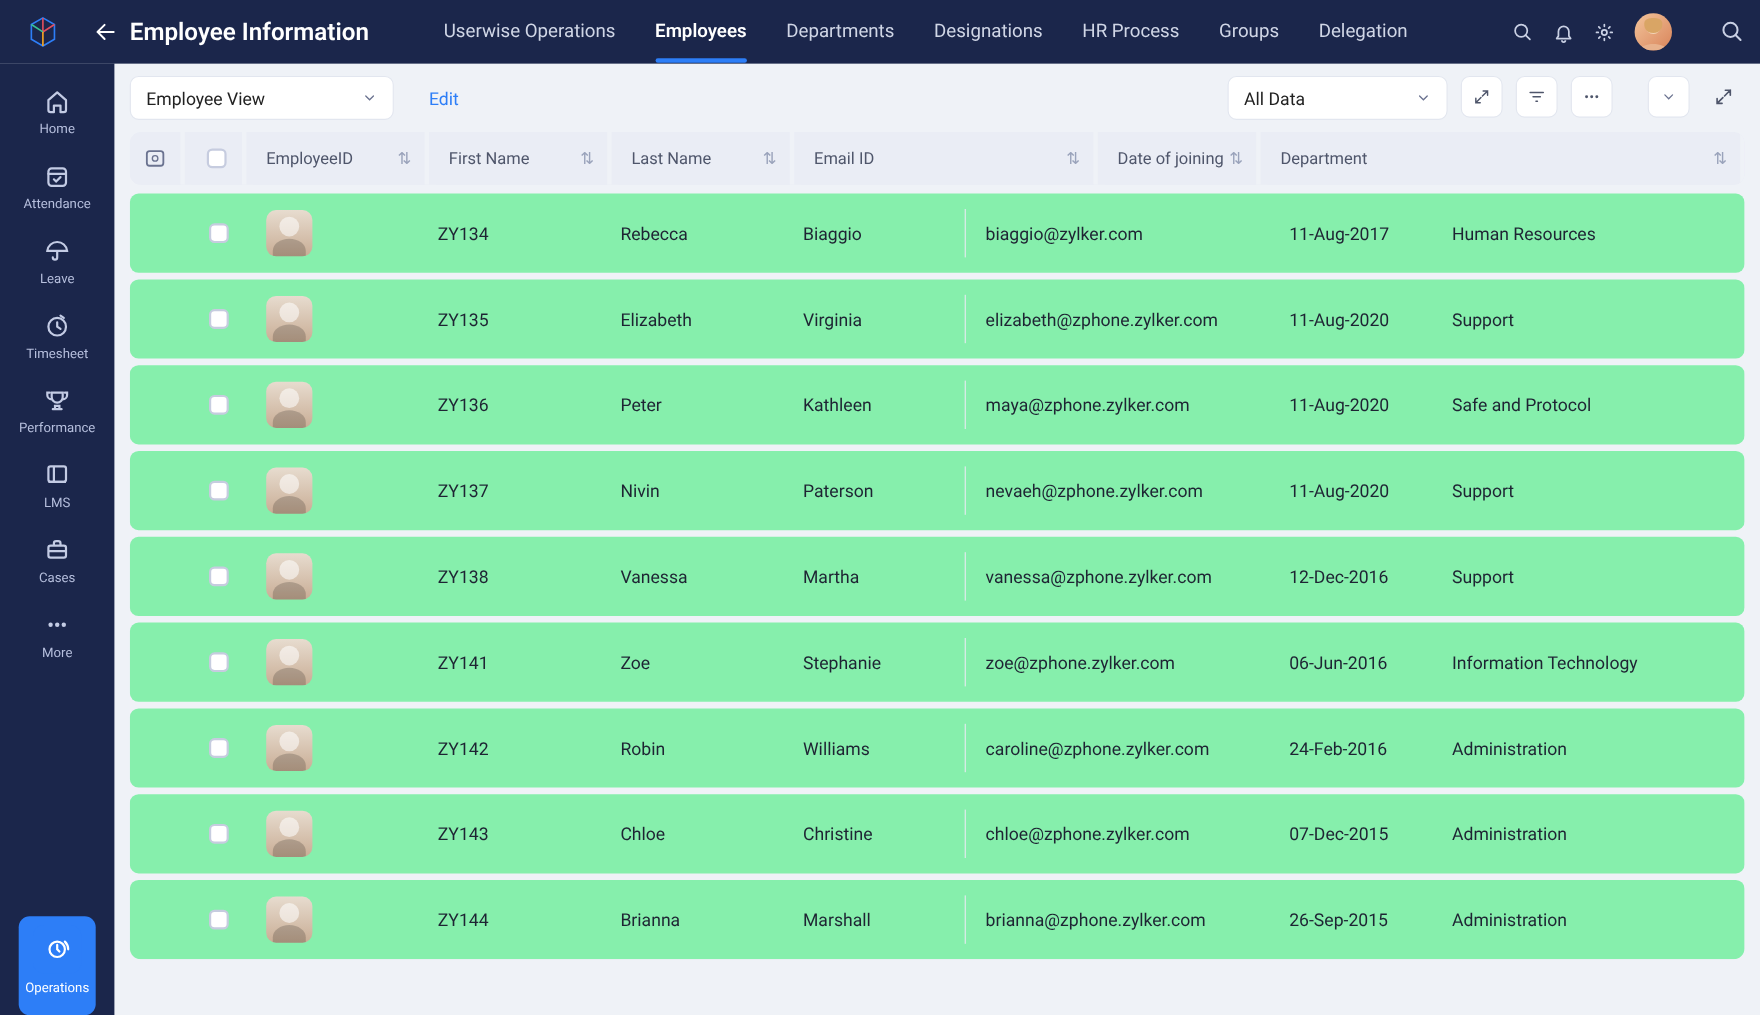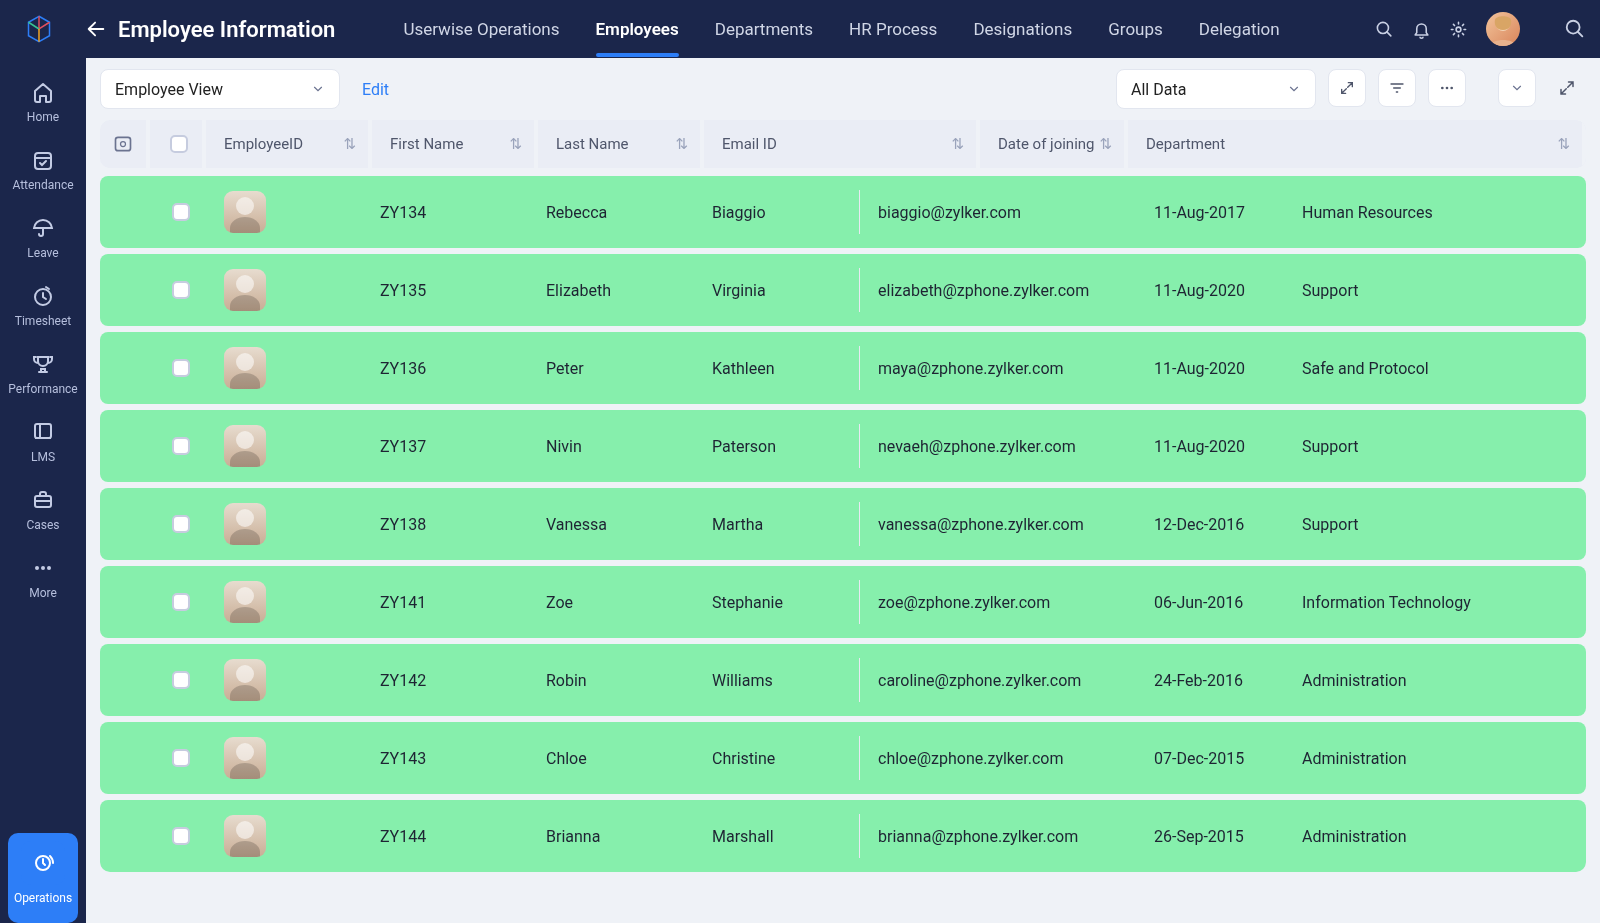--- a/index.html
+++ b/index.html
@@ -15,31 +15,31 @@
 .top-tab { padding: 18px 18px; font-size: 17px; color: #d0d6e6; cursor: pointer; position: relative; }
 .top-tab.active { color: #fff; font-weight: 600; }
 .top-tab.active::after { content: ""; position: absolute; left: 18px; right: 18px; bottom: 0; height: 4px; background: #2d7ef7; border-radius: 2px; }
 .top-icons { margin-left: auto; display: flex; align-items: center; gap: 18px; }
 .top-icon-btn { cursor: pointer; color: #c9d0e4; display: flex; }
 .top-avatar { width: 34px; height: 34px; border-radius: 50%; background: linear-gradient(135deg,#f2c49b,#d9845a); display:flex; align-items:center; justify-content:center; overflow:hidden; }
 .top-search-far { margin-left: 26px; cursor: pointer; }
 
 
 .shell { display: flex; height: calc(923px - 58px); }
-.sidebar { width: 86px; background: #1b264b; color: #c3cbe4; display: flex; flex-direction: column; align-items: center; padding-top: 14px; gap: 8px; position: relative; }
+.sidebar { width: 104px; background: #1b264b; color: #c3cbe4; display: flex; flex-direction: column; align-items: center; padding-top: 14px; gap: 8px; position: relative; }
 .side-item { width: 70px; display: flex; flex-direction: column; align-items: center; gap: 6px; padding: 8px 0; cursor: pointer; border-radius: 10px; }
 .side-item .lbl { font-size: 12px; color: #b6bfdd; }
 .side-item.ops { background: #2d7ef7; color: #fff; }
 .side-item.ops .lbl { color: #fff; }
 .side-spacer { flex: 1; }
 .side-bottom { padding-bottom: 18px; }
 
 
 .main { flex: 1; background: #eff2f7; display: flex; flex-direction: column; overflow: hidden; }
-.toolbar { height: 62px; display: flex; align-items: center; padding: 0 14px; gap: 16px; }
+.toolbar { height: 62px; display: flex; align-items: center; padding: 0 14px; gap: 26px; }
 .select-box { height: 40px; background: #fff; border: 1px solid #e2e6ef; border-radius: 8px; display: flex; align-items: center; padding: 0 14px; gap: 30px; cursor: pointer; min-width: 240px; justify-content: space-between; font-size: 16px; color: #222; }
 .edit-link { color: #2d7ef7; font-size: 16px; cursor: pointer; margin-left: 6px; }
 .toolbar-right { margin-left: auto; display: flex; gap: 12px; }
 .icon-btn-sq { width: 38px; height: 38px; background: #fff; border: 1px solid #e2e6ef; border-radius: 8px; display:flex; align-items:center; justify-content:center; cursor:pointer; }
 .select-box.small { min-width: 200px; }
 
 
 .table-wrap { margin: 0 14px; background: transparent; overflow: hidden; border-radius: 10px; }
 .thead { display: flex; height: 48px; background: #eaedf5; border-radius: 10px; overflow: hidden; gap: 6px; }
 .th { display: flex; align-items: center; padding: 0 12px; color: #4f566b; font-size: 15px; background: #eaedf5; border-right: 4px solid #eff2f7; }
@@ -88,22 +88,22 @@
   <div class="back-btn">
     <svg width="22" height="22" viewBox="0 0 24 24">
         <path d="M20 12H4m0 0l7-7M4 12l7 7" fill="none" stroke="#fff" stroke-width="2" stroke-linecap="round"></path>
       </svg>
   </div>
   <div class="page-title">Employee Information</div>
   <div class="top-tabs" id="top-tabs">
       <div class="top-tab">Userwise Operations</div>
       <div class="top-tab active">Employees</div>
       <div class="top-tab">Departments</div>
+      <div class="top-tab">Designations</div>
       <div class="top-tab">HR Process</div>
-      <div class="top-tab">Designations</div>
       <div class="top-tab">Groups</div>
       <div class="top-tab">Delegation</div>
     </div>
   <div class="top-icons">
     <div class="top-icon-btn">
       <svg width="19" height="19" viewBox="0 0 24 24">
           <circle cx="10" cy="10" r="7" fill="none" stroke="currentColor" stroke-width="2"></circle>
           <path d="M20 20l-5-5" stroke="currentColor" stroke-width="2" stroke-linecap="round"></path>
         </svg>
     </div>

